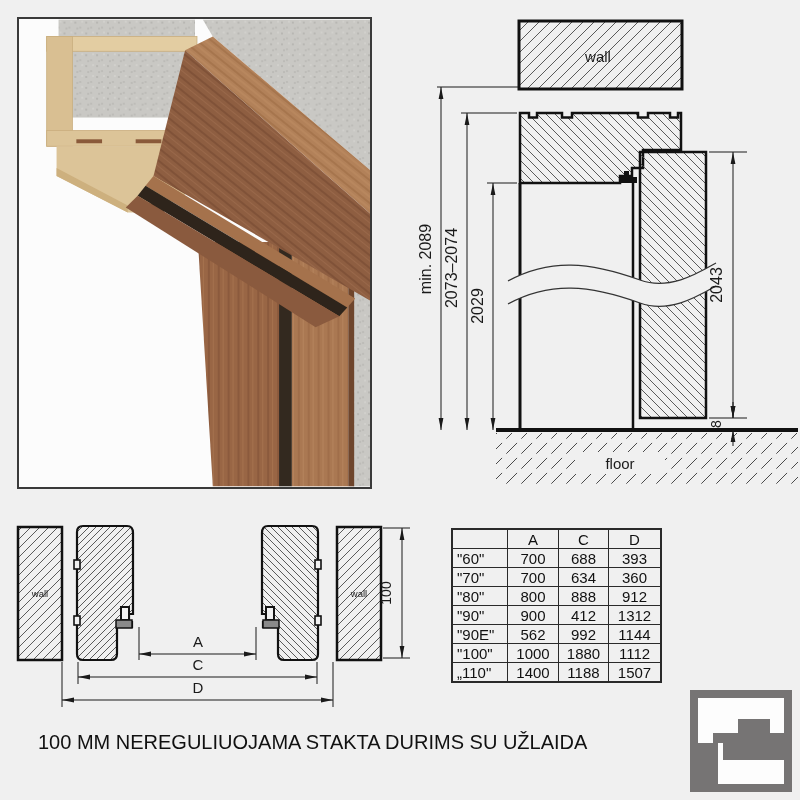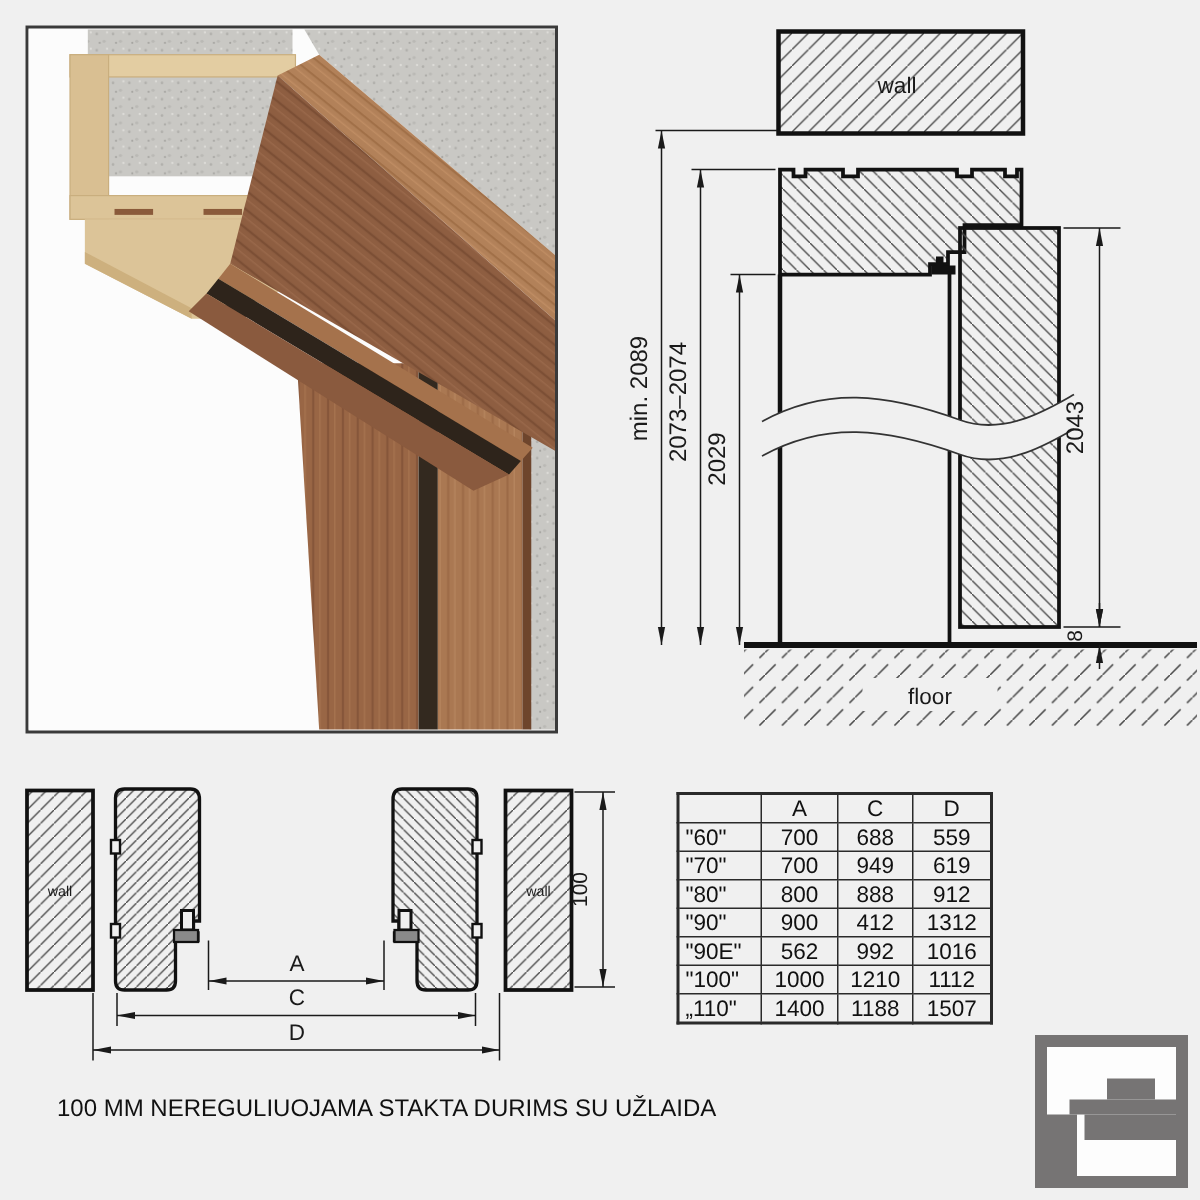--- a/index.html
+++ b/index.html
@@ -28,21 +28,21 @@
     font-weight:normal;text-align:center;
   }
   .dim-table{border:2px solid #2a2a2a;}
   .dim-table .rowhead{text-align:left;width:46px;}
   .dim-table .colA{width:42px;}
   .dim-table .colC{width:41px;}
   .dim-table .colD{width:43px;}
   
   .title{
     left:38px;top:731px;width:720px;
-    font-size:16px;color:#111;white-space:nowrap;
+    font-size:20px;color:#111;white-space:nowrap;
   }
   svg text{font-family:"Liberation Sans","DejaVu Sans",sans-serif;fill:#1a1a1a;}
 </style>
 </head>
 <body>
 
 <div class="abs photo">
   <svg width="351" height="468" viewBox="0 0 355 472">
     <defs>
       <pattern id="pConc" width="11" height="11" patternUnits="userSpaceOnUse">
@@ -233,50 +233,50 @@
       <tr>
     <th class="rowhead"></th>
     <th class="colA">A</th>
     <th class="colC">C</th>
     <th class="colD">D</th>
   </tr>
   <tr>
     <td class="rowhead">"60"</td>
     <td>700</td>
     <td>688</td>
-    <td>559</td>
+    <td>393</td>
   </tr>
   <tr>
     <td class="rowhead">"70"</td>
     <td>700</td>
-    <td>949</td>
-    <td>619</td>
+    <td>634</td>
+    <td>360</td>
   </tr>
   <tr>
     <td class="rowhead">"80"</td>
     <td>800</td>
     <td>888</td>
     <td>912</td>
   </tr>
   <tr>
     <td class="rowhead">"90"</td>
     <td>900</td>
     <td>412</td>
     <td>1312</td>
   </tr>
   <tr>
     <td class="rowhead">"90E"</td>
     <td>562</td>
     <td>992</td>
-    <td>1016</td>
+    <td>1144</td>
   </tr>
   <tr>
     <td class="rowhead">"100"</td>
     <td>1000</td>
-    <td>1210</td>
+    <td>1880</td>
     <td>1112</td>
   </tr>
   <tr>
     <td class="rowhead">„110"</td>
     <td>1400</td>
     <td>1188</td>
     <td>1507</td>
   </tr>
 </tbody>
   </table>

